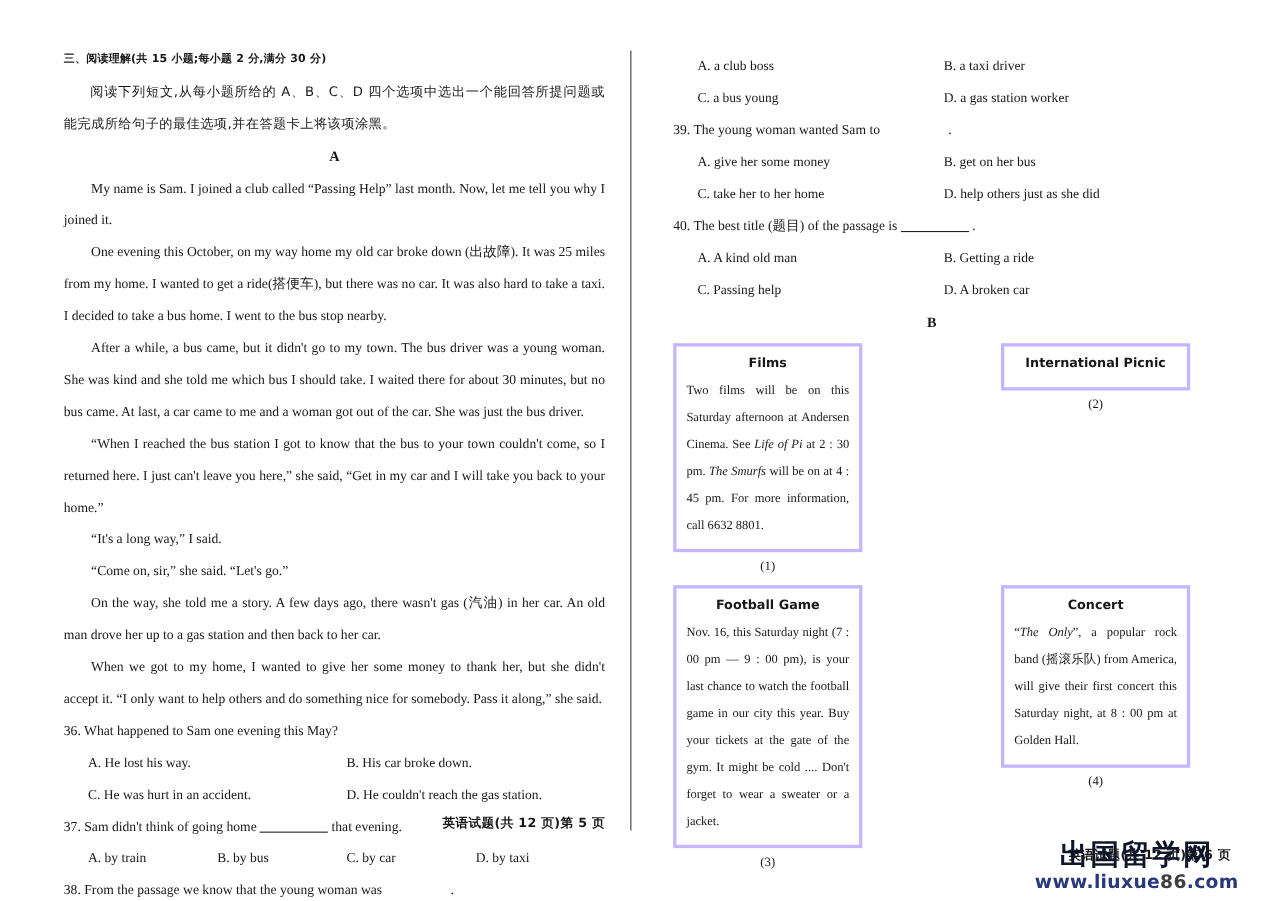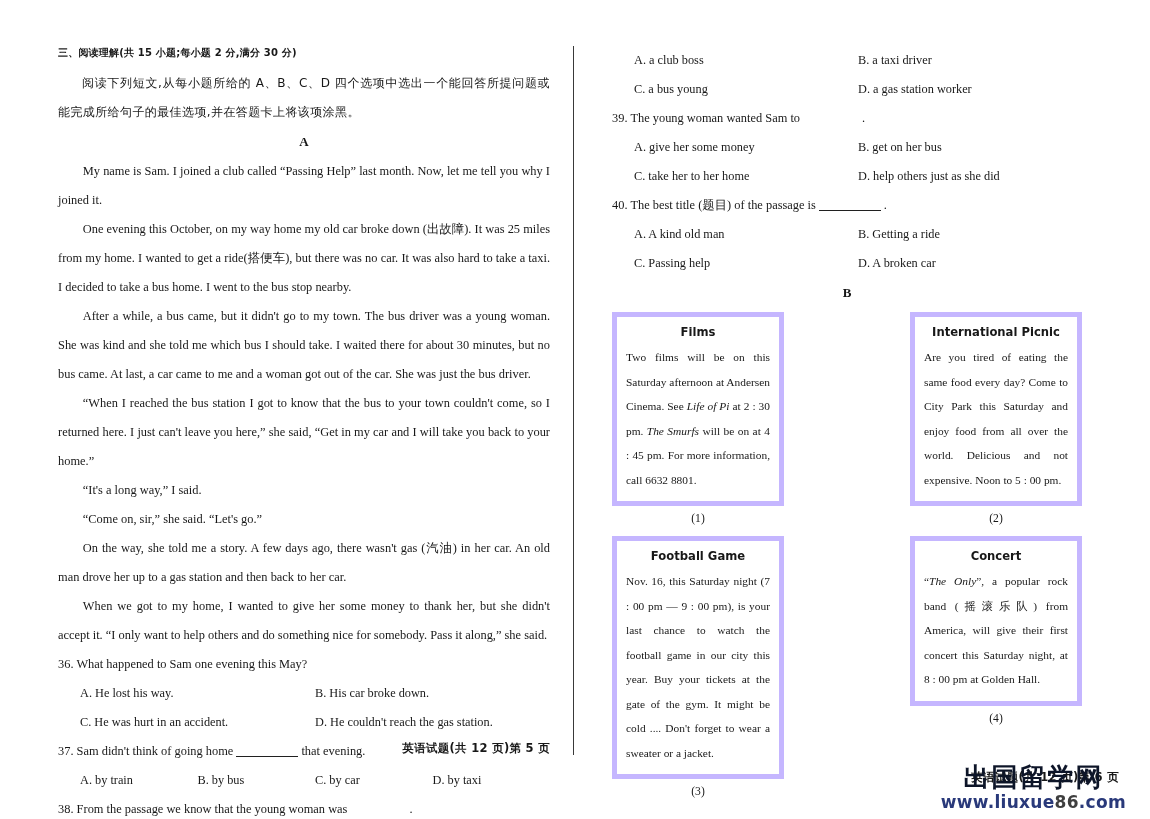--- a/index.html
+++ b/index.html
@@ -82,21 +82,21 @@
   .opts > span{display:block;}
 
   
   .boxrow{
     display:flex;
     justify-content:space-between;
     margin-top:4px;
   }
   .boxcell{width:172px;}
   .adbox{
-    border:5px solid #c4b5fd;
+    border:3px solid #c4b5fd;
     padding:7px 9px 9px 9px;
     box-sizing:border-box;
     width:172px;
   }
   .adbox .title{
     text-align:center;
     font-weight:bold;
     font-size:11.6px;
     font-family:"DejaVu Sans","Liberation Sans",sans-serif;
     line-height:17px;
@@ -235,21 +235,20 @@
       <div class="boxcell">
         <div class="adbox">
           <div class="title">Films</div>
           <div class="body">Two films will be on this Saturday afternoon at Andersen Cinema. See <i>Life of Pi</i> at 2 : 30 pm. <i>The Smurfs</i> will be on at 4 : 45 pm. For more information, call 6632 8801.</div>
         </div>
         <div class="boxlabel">(1)</div>
       </div>
       <div class="boxcell">
         <div class="adbox">
           <div class="title">International Picnic</div>
-          <div class="body">Are you tired of eating the same food every day? Come to City Park this Saturday and enjoy food from all over the world. Delicious and not expensive. Noon to 5 : 00 pm.</div>
         </div>
         <div class="boxlabel">(2)</div>
       </div>
     </div>
 
     <div class="boxrow">
       <div class="boxcell">
         <div class="adbox">
           <div class="title">Football Game</div>
           <div class="body">Nov. 16, this Saturday night (7 : 00 pm — 9 : 00 pm), is your last chance to watch the football game in our city this year. Buy your tickets at the gate of the gym. It might be cold .... Don't forget to wear a sweater or a jacket.</div>

